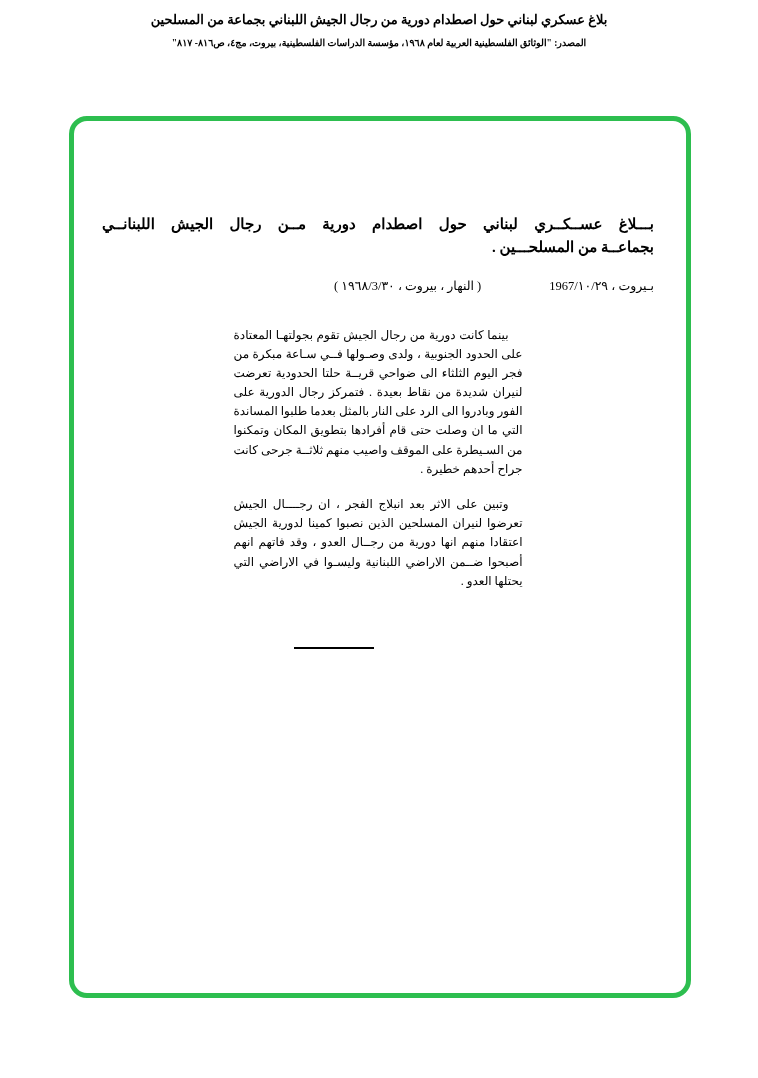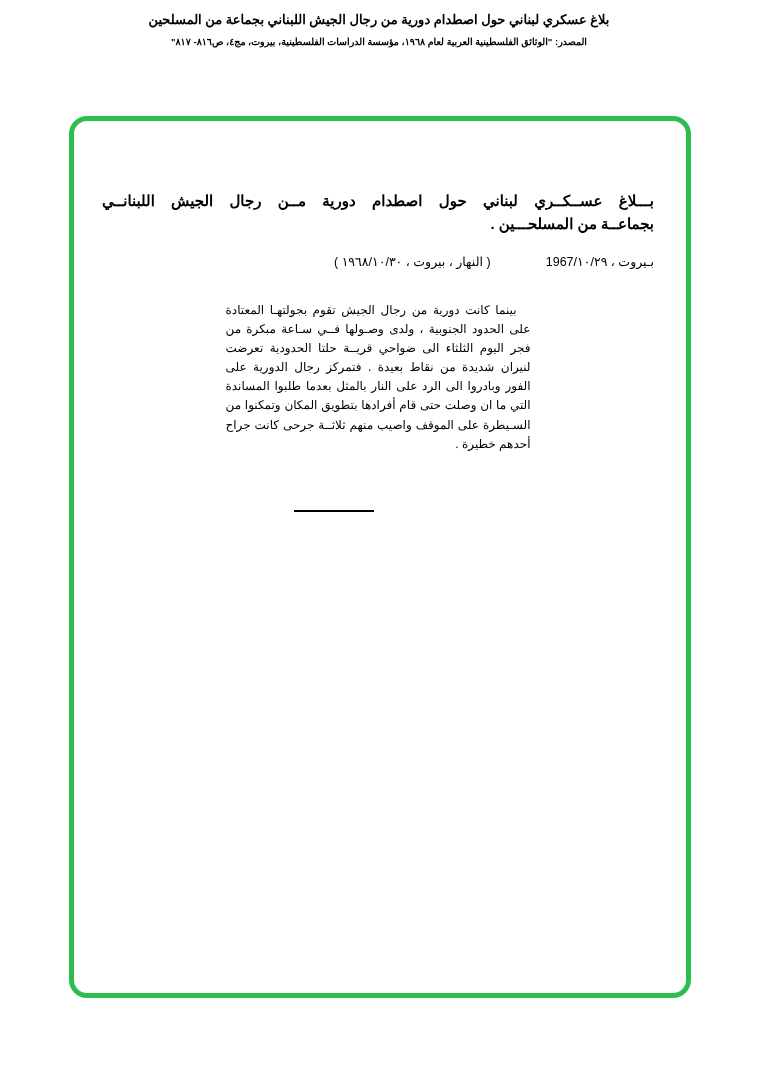--- a/index.html
+++ b/index.html
@@ -4,21 +4,21 @@
 <style>
   :root { --green: #2dbe4f; }
   * { box-sizing: border-box; }
   html, body { margin: 0; padding: 0; background: #ffffff; }
   .page {
     position: relative;
     width: 758px;
     height: 1078px;
     background: #ffffff;
     color: #000000;
-    font-family: Liberation Sans, sans-serif;
+    font-family: Liberation Serif, serif;
     overflow: hidden;
   }
   .outer-header {
     position: absolute;
     top: 12px;
     left: 0;
     width: 100%;
     text-align: center;
     direction: rtl;
   }
@@ -33,21 +33,21 @@
     margin-top: 9px;
   }
   .green-box {
     position: absolute;
     left: 69px;
     top: 116px;
     width: 622px;
     height: 882px;
     border: 5px solid var(--green);
     border-radius: 18px;
-    padding: 68px 32px 0 28px;
+    padding: 92px 32px 0 28px;
     direction: rtl;
     background: #ffffff;
   }
   .doc-title {
     font-weight: 700;
     font-size: 15px;
     line-height: 1.55;
   }
   .title-line1 {
     text-align: justify;
@@ -64,21 +64,21 @@
     font-size: 12.5px;
   }
   .doc-body {
     width: 305px;
     margin: 32px auto 0;
     font-size: 12px;
     line-height: 1.6;
     text-align: justify;
   }
   .doc-body p {
-    margin: 0 0 16px;
+    margin: 0 8px 16px;
     text-indent: 14px;
   }
   .end-rule {
     width: 80px;
     height: 2px;
     background: #000000;
     margin-top: 56px;
     margin-right: 280px;
   }
 </style>
@@ -94,24 +94,25 @@
 
   <div class="green-box">
 
     <div class="doc-title">
       <div class="title-line1">بـــلاغ عســكــري لبناني حول اصطدام دورية مــن رجال الجيش اللبنانــي</div>
       <div class="title-line2">بجماعــة من المسلحـــين .</div>
     </div>
 
     <div class="dateline">
       <span>بـيروت ، ٢٩‏/‏١٠‏/‏1967</span>
-      <span>( النهار ، بيروت ، ٣٠‏/‏١٠‏/‏١٩٦٨ )</span>
+      <span>( النهار ، بيروت ، ٣٠‏/‏3‏/‏١٩٦٨ )</span>
     </div>
 
     <div class="doc-body">
       <p>بينما كانت دورية من رجال الجيش تقوم بجولتهـا المعتادة على الحدود الجنوبية ، ولدى وصـولها فــي سـاعة مبكرة من فجر اليوم الثلثاء الى ضواحي قريــة حلتا الحدودية تعرضت لنيران شديدة من نقاط بعيدة . فتمركز رجال الدورية على الفور وبادروا الى الرد على النار بالمثل بعدما طلبوا المساندة التي ما ان وصلت حتى قام أفرادها بتطويق المكان وتمكنوا من السـيطرة على الموقف واصيب منهم ثلاثــة جرحى كانت جراح أحدهم خطيرة .</p>
+      <p>وتبين على الاثر بعد انبلاج الفجر ، ان رجــــال الجيش تعرضوا لنيران المسلحين الذين نصبوا كمينا لدورية الجيش اعتقادا منهم انها دورية من رجــال العدو ، وقد فاتهم انهم أصبحوا ضــمن الاراضي اللبنانية وليسـوا في الاراضي التي يحتلها العدو .</p>
     </div>
 
     <div class="end-rule"></div>
 
   </div>
 
 </div>
 
 </body></html>

